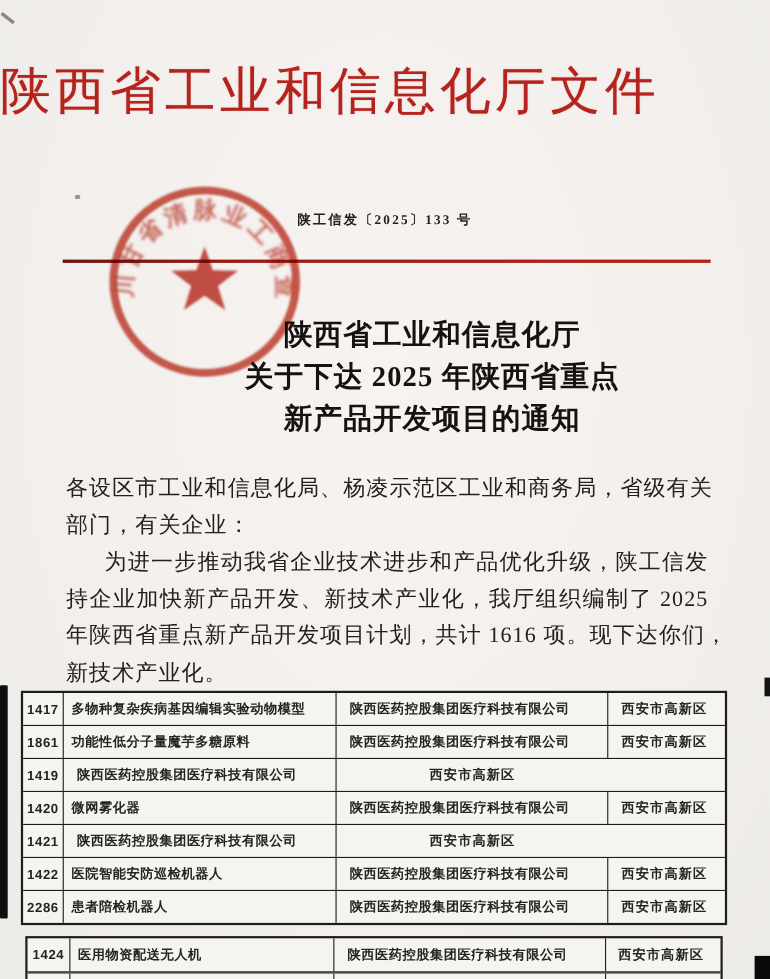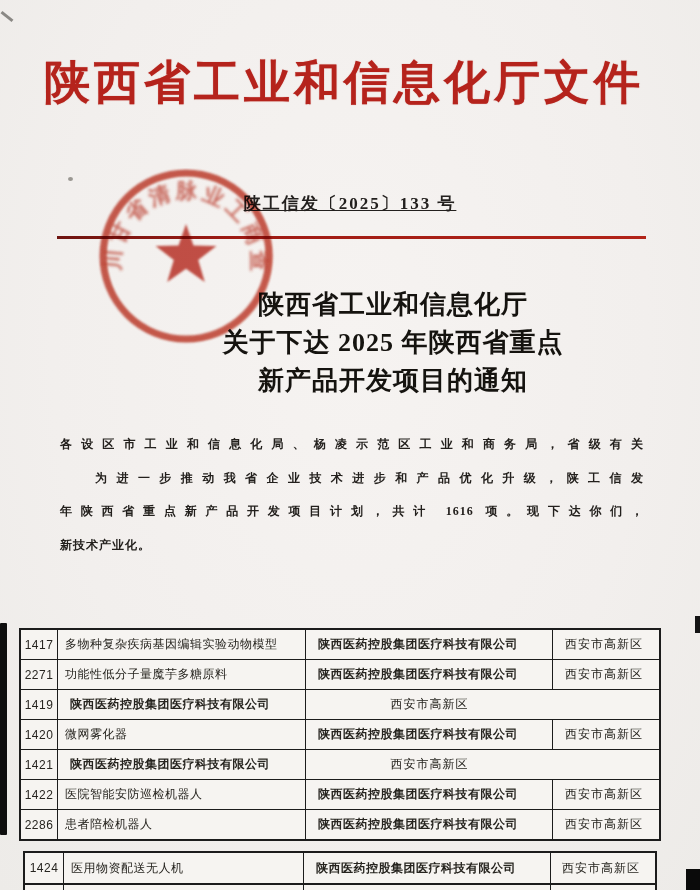--- a/index.html
+++ b/index.html
@@ -8,50 +8,48 @@
     font-family:"Liberation Serif","DejaVu Serif",serif;
     background:#f1eeec;
   }
   .page{
     position:absolute;inset:0;
     background:radial-gradient(ellipse at 50% 38%, #f6f3f1 0%, #f2efed 60%, #edebe8 100%);
   }
   
   .header-title{
     position:absolute;top:52px;left:0;width:572px;
-    text-align:center;font-size:46px;font-weight:bold;
+    text-align:center;font-size:46px;font-weight:normal;
     color:#b5231c;letter-spacing:4px;white-space:nowrap;
     text-shadow:0 0 1px rgba(181,35,28,.55);
-    margin-left:44px;
   }
   .doc-number{
     position:absolute;top:192px;left:0;width:700px;
-    text-align:center;font-size:17px;font-weight:600;color:#23201e;
+    text-align:center;font-size:12px;font-weight:600;color:#23201e;
     letter-spacing:2px;
-    text-decoration:underline;
   }
   .red-rule{
     position:absolute;top:236px;left:57px;width:589px;height:3px;
     background:linear-gradient(90deg,#6e1410 0%,#9e1b14 30%,#b22318 100%);
   }
   
   .seal{
     position:absolute;left:96px;top:168px;width:180px;height:180px;
     mix-blend-mode:multiply;opacity:.93;z-index:6;pointer-events:none;
   }
   
   .notice-title{
     position:absolute;top:286px;left:0;width:700px;
     text-align:center;font-size:26px;font-weight:bold;color:#15130f;
     line-height:38px;letter-spacing:1px;z-index:3;margin-left:43px;
   }
   
   .body-text{
     position:absolute;top:428px;left:60px;width:584px;
-    font-size:12px;font-weight:700;color:#23201d;
+    font-size:20px;font-weight:400;color:#23201d;
     line-height:33.5px;letter-spacing:1px;z-index:3;
   }
   .bline{text-align:justify;text-align-last:justify;white-space:nowrap;}
   .bline.short{text-align-last:left;white-space:normal;}
   .bline.indent{padding-left:35px;}
   
   .tbl{
     position:absolute;background:#f6f4f1;
     border:2px solid #1c1c1c;z-index:3;
   }
@@ -62,26 +60,26 @@
     grid-template-columns:37px 248px 247px 102px;
     border-bottom:1.5px solid #1c1c1c;
     align-items:center;
   }
   .tbl-next .trow{grid-template-columns:39px 240px 247px 100px;height:30px;}
   .trow:last-child{border-bottom:none;}
   .trow.partial{height:14px;border-bottom:none;}
   .cell{
     height:100%;display:flex;align-items:center;overflow:hidden;
     font-family:"Liberation Sans","DejaVu Sans",sans-serif;
-    font-size:12px;font-weight:normal;color:#26241f;white-space:nowrap;
+    font-size:12px;font-weight:bold;color:#26241f;white-space:nowrap;
   }
   .c-no{justify-content:center;border-right:1.5px solid #1c1c1c;letter-spacing:.5px;}
   .c-prod{padding-left:7px;border-right:1.5px solid #1c1c1c;letter-spacing:.5px;}
   .c-comp{padding-left:12px;border-right:1.5px solid #1c1c1c;font-weight:600;letter-spacing:.5px;text-align:center;}
-  .c-dist{justify-content:center;letter-spacing:1px;font-weight:400;}
+  .c-dist{justify-content:center;letter-spacing:1px;font-weight:700;}
   
   .art{position:absolute;z-index:8;}
   .art-left-bar{left:0;top:623px;width:7px;height:212px;background:#0e0e0e;border-radius:1px;}
   .art-tr-tick{left:695px;top:616px;width:5px;height:17px;background:#141414;}
   .art-br-square{left:686px;top:869px;width:14px;height:21px;background:#0a0a0a;}
   .art-tl-dash{left:0px;top:15px;width:14px;height:3px;background:#8a8884;transform:rotate(38deg);}
   .art-speck{left:68px;top:177px;width:5px;height:4px;background:#9a9792;border-radius:50%;}
 </style>
 </head>
 <body>
@@ -113,34 +111,36 @@
   </svg>
 
   <div class="notice-title">
     <div>陕西省工业和信息化厅</div>
     <div>关于下达 2025 年陕西省重点</div>
     <div>新产品开发项目的通知</div>
   </div>
 
   <div class="body-text">
     <div class="bline">各设区市工业和信息化局、杨凌示范区工业和商务局，省级有关</div>
+    <div class="bline short">部门，有关企业：</div>
     <div class="bline indent">为进一步推动我省企业技术进步和产品优化升级，陕工信发</div>
+    <div class="bline">持企业加快新产品开发、新技术产业化，我厅组织编制了 2025</div>
     <div class="bline">年陕西省重点新产品开发项目计划，共计 1616 项。现下达你们，</div>
     <div class="bline short">新技术产业化。</div>
   </div>
 
   <div class="tbl tbl-main">
     <div class="trow">
       <div class="cell c-no">1417</div>
       <div class="cell c-prod">多物种复杂疾病基因编辑实验动物模型</div>
       <div class="cell c-comp">陕西医药控股集团医疗科技有限公司</div>
       <div class="cell c-dist">西安市高新区</div>
     </div>
     <div class="trow">
-      <div class="cell c-no">2271</div>
+      <div class="cell c-no">1861</div>
       <div class="cell c-prod">功能性低分子量魔芋多糖原料</div>
       <div class="cell c-comp">陕西医药控股集团医疗科技有限公司</div>
       <div class="cell c-dist">西安市高新区</div>
     </div>
     <div class="trow">
       <div class="cell c-no">1419</div>
       <div class="cell c-comp">陕西医药控股集团医疗科技有限公司</div>
       <div class="cell c-dist">西安市高新区</div>
     </div>
     <div class="trow">

